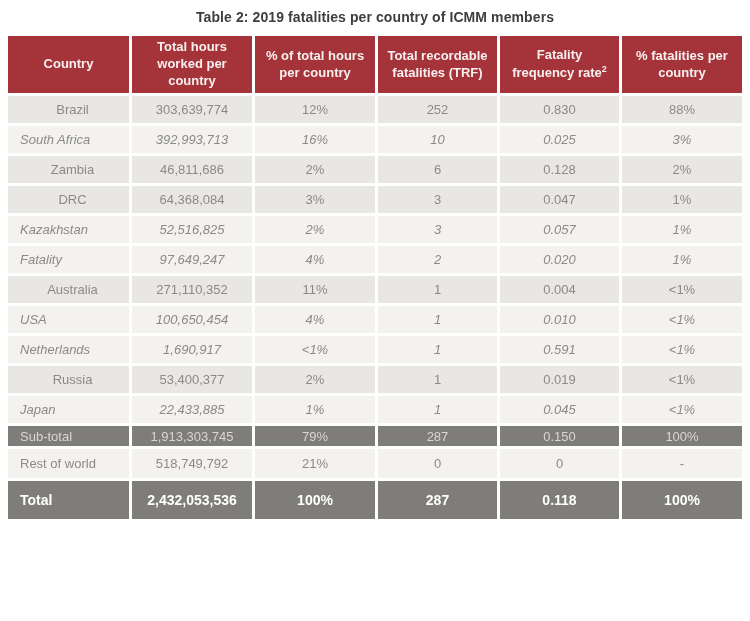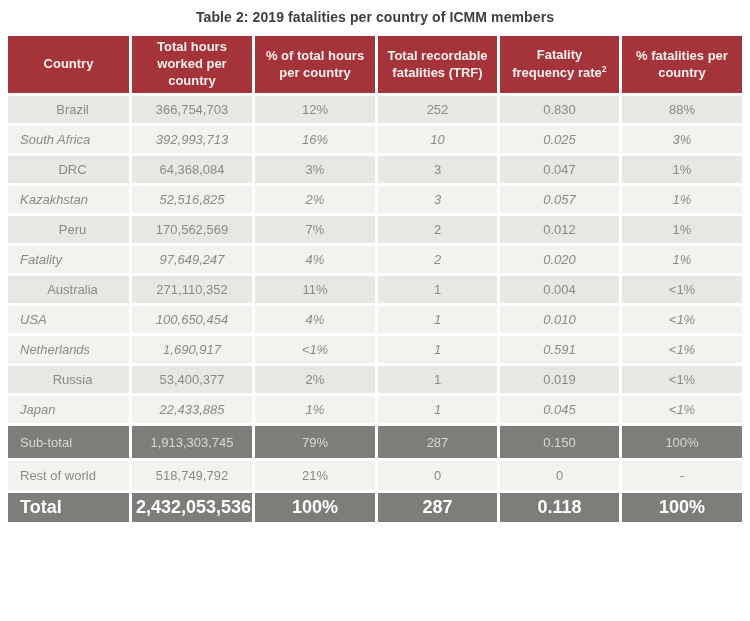--- a/index.html
+++ b/index.html
@@ -61,23 +61,23 @@
     text-align: center;
     vertical-align: middle;
     padding: 2px 4px;
   }
   tbody td.c-country {
     text-align: left;
     padding-left: 12px;
   }
   tr.row-dark td { background: var(--row-dark); text-align: center; }
   tr.row-light td { background: var(--row-light); font-style: italic; }
-  tr.row-subtotal td { background: var(--summary-bg); color: var(--subtotal-text); height: 32px; }
+  tr.row-subtotal td { background: var(--summary-bg); color: var(--subtotal-text); height: 20px; }
   tr.row-rest td { background: var(--row-light); color: var(--body-text); height: 29px; }
-  tr.row-total td { background: var(--summary-bg); color: var(--total-text); font-weight: 700; height: 29px; font-size: 18px; }
+  tr.row-total td { background: var(--summary-bg); color: var(--total-text); font-weight: 700; height: 38px; font-size: 14px; }
 </style>
 </head>
 <body>
 
 <div class="page">
   <div class="title">Table 2: 2019 fatalities per country of ICMM members</div>
 
   <table class="data">
     <colgroup>
       <col style="width:121px">
@@ -93,56 +93,56 @@
         <th>Total hours worked per country</th>
         <th>% of total hours per country</th>
         <th>Total recordable fatalities (TRF)</th>
         <th>Fatality frequency rate<sup>2</sup></th>
         <th>% fatalities per country</th>
       </tr>
     </thead>
     <tbody>
         <tr class="row-dark">
           <td class="c-country">Brazil</td>
-          <td class="c-val">366,754,703</td>
+          <td class="c-val">303,639,774</td>
           <td class="c-val">12%</td>
           <td class="c-val">252</td>
           <td class="c-val">0.830</td>
           <td class="c-val">88%</td>
         </tr>
         <tr class="row-light">
           <td class="c-country">South Africa</td>
           <td class="c-val">392,993,713</td>
           <td class="c-val">16%</td>
           <td class="c-val">10</td>
           <td class="c-val">0.025</td>
           <td class="c-val">3%</td>
         </tr>
         <tr class="row-dark">
+          <td class="c-country">Zambia</td>
+          <td class="c-val">46,811,686</td>
+          <td class="c-val">2%</td>
+          <td class="c-val">6</td>
+          <td class="c-val">0.128</td>
+          <td class="c-val">2%</td>
+        </tr>
+        <tr class="row-dark">
           <td class="c-country">DRC</td>
           <td class="c-val">64,368,084</td>
           <td class="c-val">3%</td>
           <td class="c-val">3</td>
           <td class="c-val">0.047</td>
           <td class="c-val">1%</td>
         </tr>
         <tr class="row-light">
           <td class="c-country">Kazakhstan</td>
           <td class="c-val">52,516,825</td>
           <td class="c-val">2%</td>
           <td class="c-val">3</td>
           <td class="c-val">0.057</td>
-          <td class="c-val">1%</td>
-        </tr>
-        <tr class="row-dark">
-          <td class="c-country">Peru</td>
-          <td class="c-val">170,562,569</td>
-          <td class="c-val">7%</td>
-          <td class="c-val">2</td>
-          <td class="c-val">0.012</td>
           <td class="c-val">1%</td>
         </tr>
         <tr class="row-light">
           <td class="c-country">Fatality</td>
           <td class="c-val">97,649,247</td>
           <td class="c-val">4%</td>
           <td class="c-val">2</td>
           <td class="c-val">0.020</td>
           <td class="c-val">1%</td>
         </tr>

